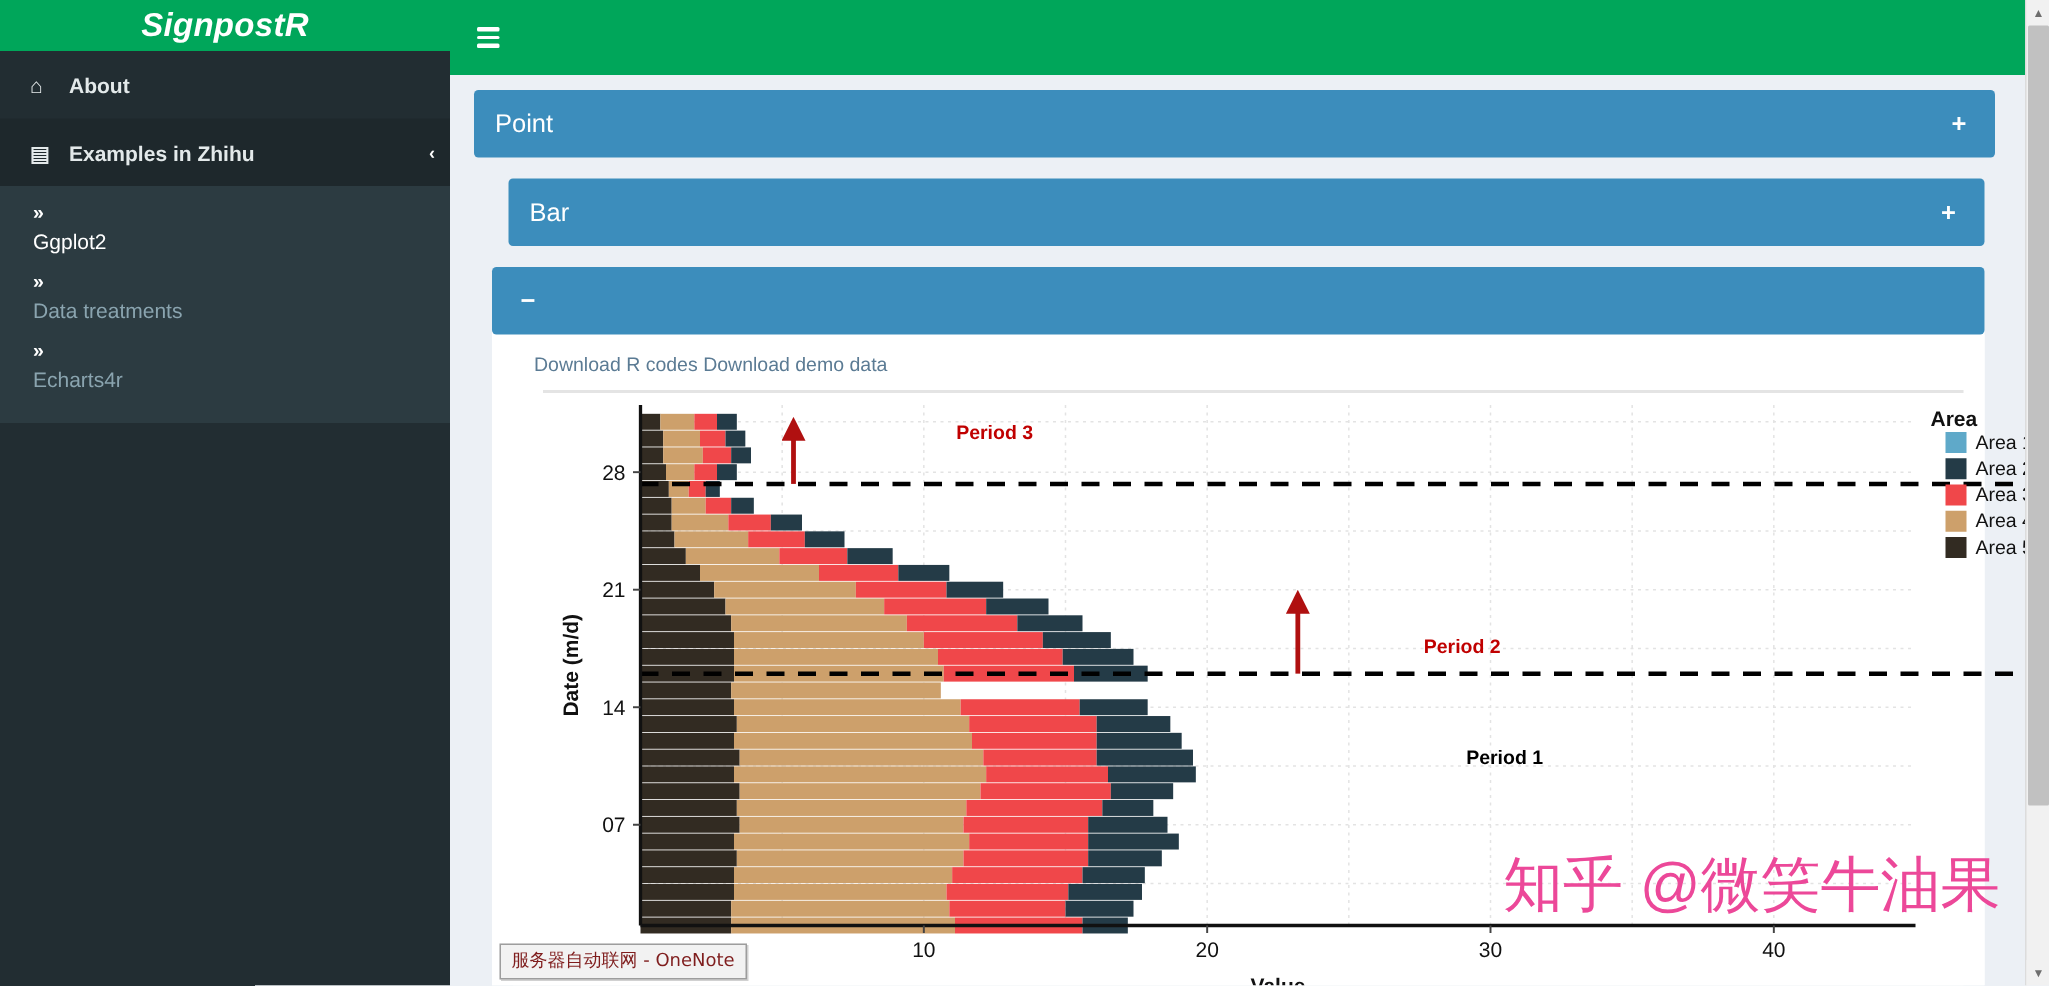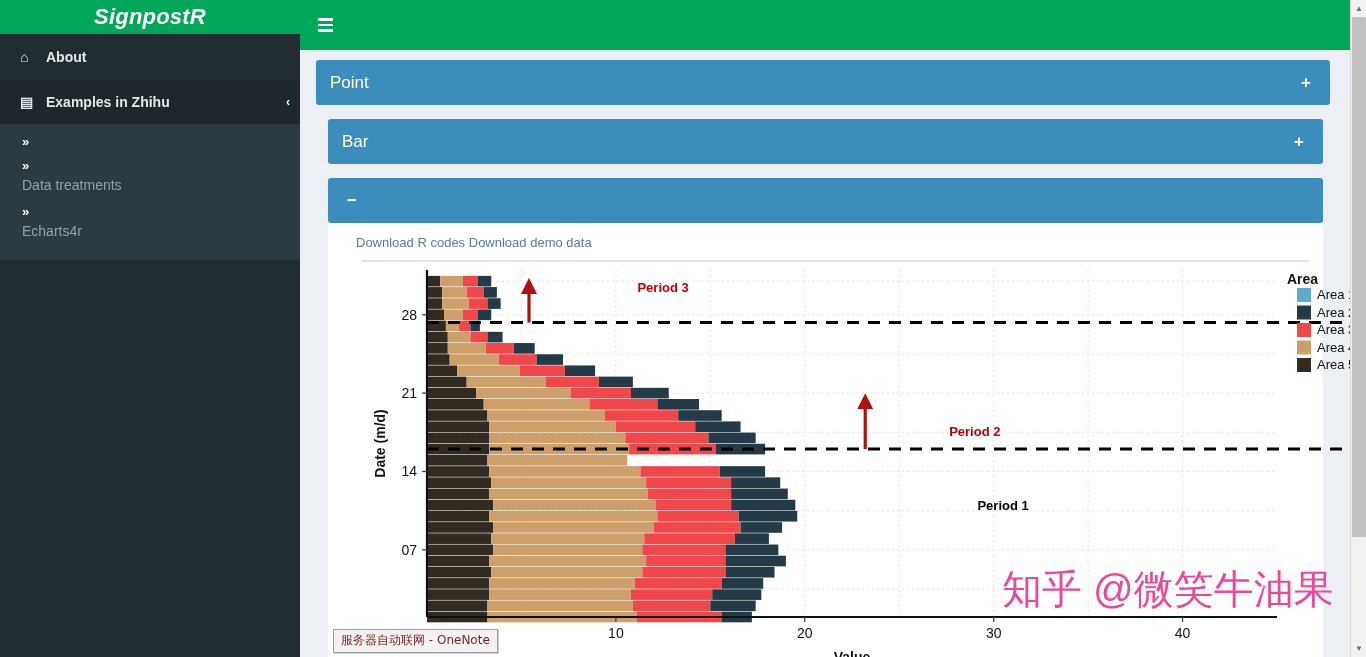--- a/index.html
+++ b/index.html
@@ -81,21 +81,21 @@
   }
   .box-header .title { flex: 1; }
   .box-header .toggle {
     font-size: 17px; font-weight: bold; color: #fff;
     width: 20px; text-align: center; cursor: pointer;
   }
   .box.collapsed { background: transparent; }
 
   
   #box-point  { margin: 0 7px 14px 2px; }
-  #box-bar    { margin: 0 14px 14px 14px; }
+  #box-bar    { margin: 0 14px 14px 25px; }
   #box-demo   { margin: 0 14px 0 14px; }
 
   .box-body { padding: 10px 14px 0 14px; background: #fff; }
   .dl-links { font-size: 13px; color: #5b7b94; padding: 2px 0 6px 14px; }
   .dl-links a { color: #5b7b94; text-decoration: none; cursor: pointer; }
   .dl-rule { height: 2px; background: #e4e4e4; margin: 4px 0 0 20px; }
 
   
   .plot-wrap { position: relative; width: 100%; height: 400px; background: #fff; overflow: visible; }
   svg.plot { display:block; }
@@ -156,20 +156,21 @@
 
       <div class="side-item active-tree">
         <span class="ico">▤</span>
         <span>Examples in Zhihu</span>
         <span class="caret-left">‹</span>
       </div>
 
       <div class="treeview">
         <div class="tree-entry sel">
           <span class="chev">»</span>
+          <span class="lbl">Ggplot2</span>
         </div>
         <div class="tree-entry">
           <span class="chev">»</span>
           <span class="lbl">Data treatments</span>
         </div>
         <div class="tree-entry">
           <span class="chev">»</span>
           <span class="lbl">Echarts4r</span>
         </div>
       </div>

